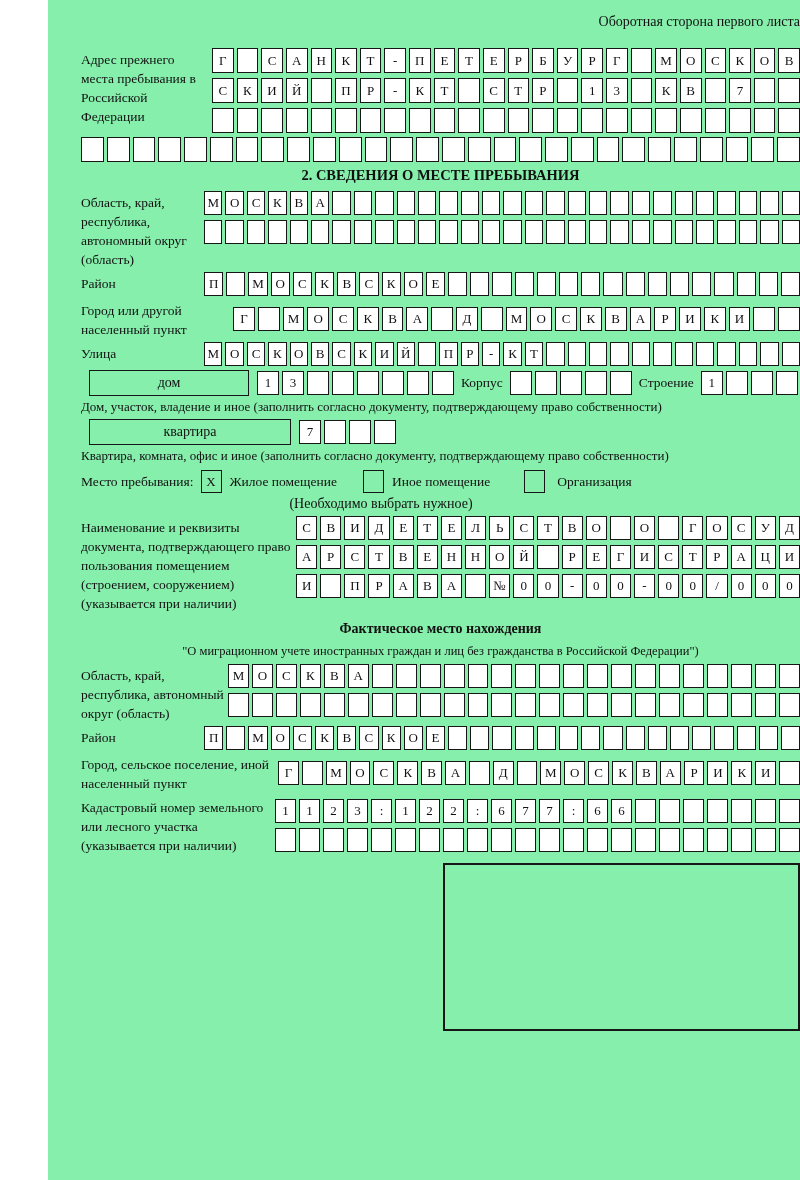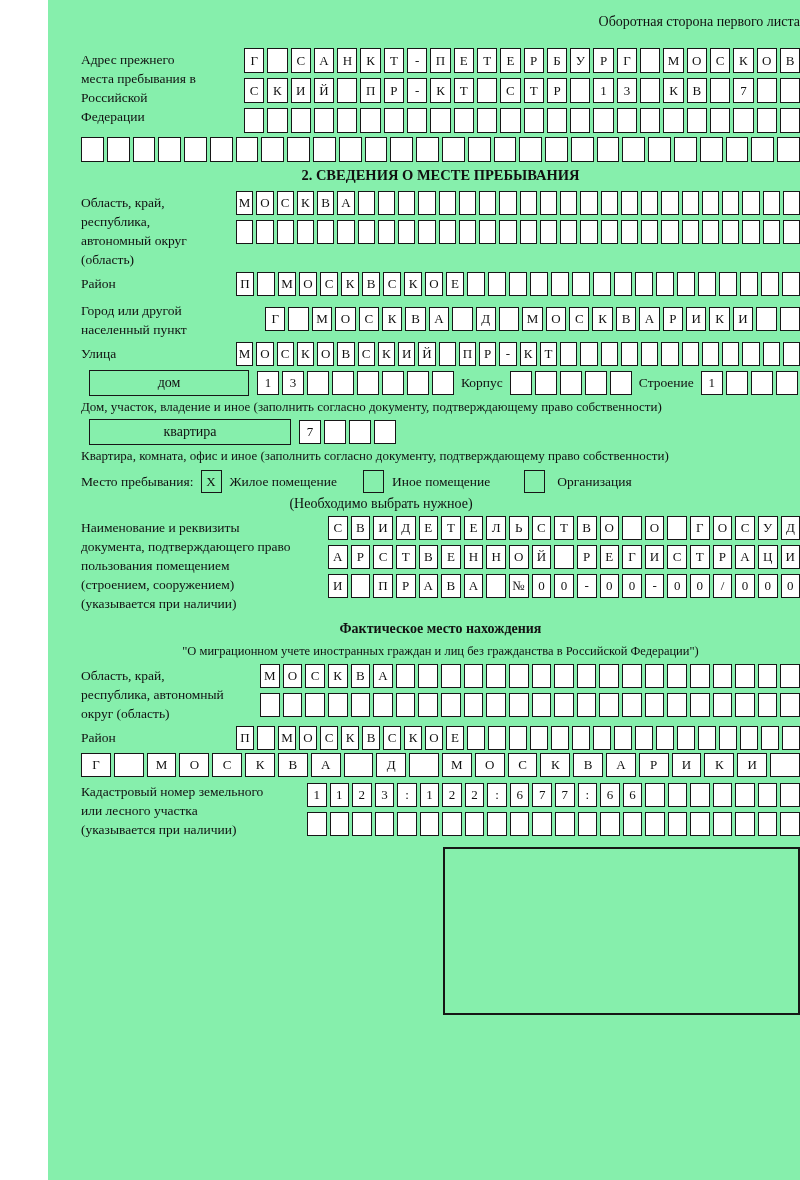--- a/index.html
+++ b/index.html
@@ -3,21 +3,21 @@
 <meta charset="utf-8">
 <style>
   html,body{margin:0;padding:0;background:#fff;}
   .page{
     width:800px;height:1180px;box-sizing:border-box;
     padding:14px 48px 0 33px;
     font-family:"Liberation Serif","DejaVu Serif",serif;
     color:#111;overflow:hidden;background:#86efac;margin-left:48px;
   }
   .header-note{text-align:right;font-size:14px;margin-bottom:18px;}
-  .group{display:flex;align-items:flex-start;margin-bottom:3px;gap:32px;}
+  .group{display:flex;align-items:flex-start;margin-bottom:3px;}
   .group.vcenter{align-items:center;}
   .glabel{font-size:13.5px;line-height:19px;flex:none;margin-right:4px;padding-top:2px;}
   .rows{flex:1;display:flex;flex-direction:column;gap:5px;min-width:0;}
   .char-row{display:flex;gap:3px;}
   .cell{
     flex:1 1 0;min-width:0;height:24px;border:1.5px solid #161616;
     display:flex;align-items:center;justify-content:center;
     font-size:13px;background:#fff;box-sizing:border-box;
   }
   .s1 .cell{height:25px;}
@@ -554,20 +554,21 @@
           <div class="cell"></div>
           <div class="cell"></div>
           <div class="cell"></div>
           <div class="cell"></div>
           <div class="cell"></div>
         </div>
       </div>
   </div>
 
   <div class="group vcenter">
+    <div class="glabel" style="width:193px">Город, сельское поселение, иной населенный пункт</div>
     <div class="rows">
         <div class="char-row">
           <div class="cell">Г</div>
           <div class="cell"></div>
           <div class="cell">М</div>
           <div class="cell">О</div>
           <div class="cell">С</div>
           <div class="cell">К</div>
           <div class="cell">В</div>
           <div class="cell">А</div>

